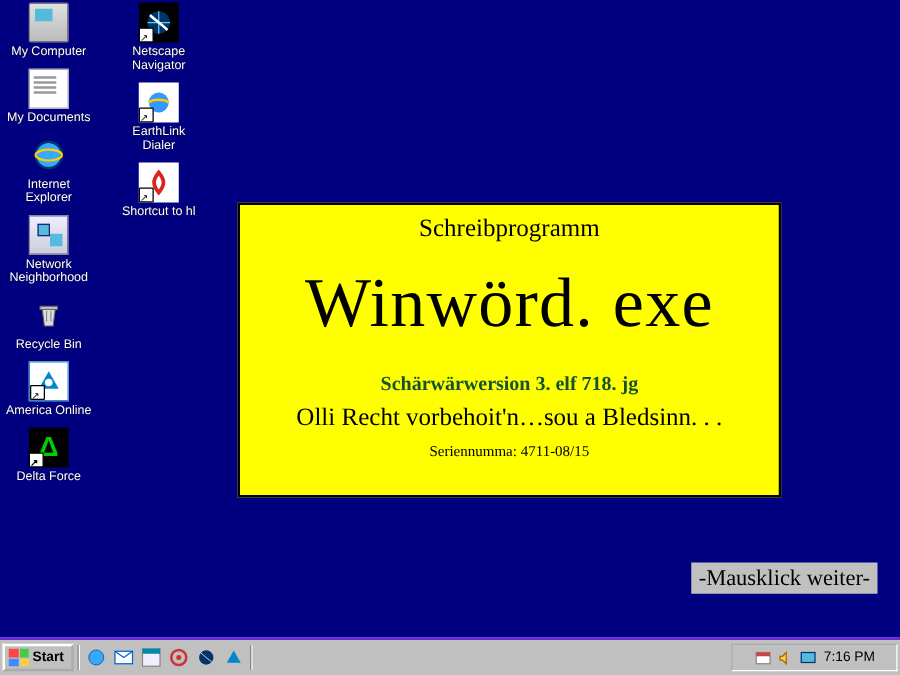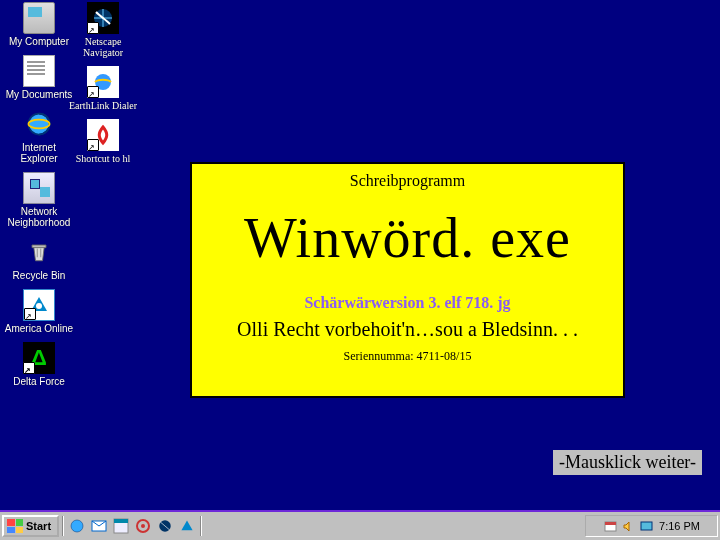--- a/index.html
+++ b/index.html
@@ -3,21 +3,21 @@
 <meta charset="utf-8">
 <style>
   * { box-sizing: border-box; margin: 0; padding: 0; }
   html, body { width: 720px; height: 540px; overflow: hidden; font-family: Tahoma, Arial, sans-serif; }
   body { background: #000080; position: relative; }
 
   
   .desktop { position: absolute; top: 0; left: 0; width: 100%; height: 510px; }
   .icon-col { position: absolute; top: 2px; display: flex; flex-direction: column; gap: 8px; }
   .col1 { left: 4px; }
-  .col2 { left: 68px; font-family: Liberation Serif, serif; }
+  .col2 { left: 92px; }
   .dicon { width: 70px; display: flex; flex-direction: column; align-items: center; cursor: pointer; }
   .dicon .glyph { width: 32px; height: 32px; display: flex; align-items: center; justify-content: center; font-size: 22px; }
   .dicon .label { color: #fff; font-size: 10px; text-align: center; line-height: 11px; margin-top: 2px; text-shadow: 0 0 1px #000; }
   .shortcut-arrow { position: relative; }
   .shortcut-arrow::after { content: ""; position: absolute; bottom: 0; left: 0; width: 10px; height: 10px; background: #fff; border: 1px solid #000; border-radius: 1px; }
   .shortcut-arrow::before { content: "↗"; position: absolute; bottom: -1px; left: 1px; font-size: 8px; color: #000; z-index: 2; }
 
   
   .pc-icon { background: linear-gradient(#e0e0e0,#bbb); border:1px solid #888; border-radius:2px; position:relative;}
   .pc-icon::after{content:"";position:absolute;top:4px;left:4px;width:14px;height:10px;background:#5bd;}
@@ -29,23 +29,23 @@
   .net-icon::after{content:"";position:absolute;top:6px;left:6px;width:8px;height:8px;background:#5bd;border:1px solid #227;box-shadow:10px 8px 0 #5bd;}
   .bin-icon{display:flex;align-items:center;justify-content:center;}
   .aol-icon{background:#fff;border:1px solid #38c;display:flex;align-items:center;justify-content:center;}
   .delta-icon{background:#000;display:flex;align-items:center;justify-content:center;color:#0c0;font-weight:bold;font-size:16px;}
   .acrobat-icon{background:#fff;display:flex;align-items:center;justify-content:center;}
   .netscape-icon{background:#000;display:flex;align-items:center;justify-content:center;}
   .earthlink-icon{background:#fff;display:flex;align-items:center;justify-content:center;}
 
   
   .splash { position: absolute; left: 190px; top: 162px; width: 435px; height: 236px; background: #ffff00; border: 2px solid #000; display: flex; flex-direction: column; align-items: center; padding: 6px 4px 2px; }
-  .splash-title { font-family: "Times New Roman", serif; font-size: 16px; color:#000; margin-top:2px;text-align:right; }
+  .splash-title { font-family: "Times New Roman", serif; font-size: 20px; color:#000; margin-top:2px;text-align:right; }
   .splash-app { font-family: "Times New Roman", serif; font-size: 56px; color:#000; margin-top:16px; letter-spacing:1px;}
-  .splash-ver { font-family: "Times New Roman", serif; font-weight:bold; font-size: 16px; color:#8b5cf6; margin-top:24px; }
+  .splash-ver { font-family: "Times New Roman", serif; font-weight:bold; font-size: 16px; color:#14532d; margin-top:24px; }
   .splash-copy { font-family: "Times New Roman", serif; font-size: 20px; color:#000; margin-top:6px;}
   .splash-serial {font-family: "Times New Roman", serif; font-size:12px; color:#000; margin-top:8px;}
 
   .continue-hint { position:absolute; right:18px; top:450px; background:#c0c0c0; color:#000; font-family:"Times New Roman",serif; font-size:18px; padding:2px 6px;}
 
   
   .taskbar { position:absolute; bottom:0; left:0; width:100%; height:30px; background:#c0c0c0; border-top:2px solid #6d28d9; display:flex; align-items:center; padding:0 2px; }
   .start-btn { height:22px; display:flex; align-items:center; gap:3px; background:#c0c0c0; border:2px outset #fff; padding:0 6px 0 3px; font-size:11px; font-weight:bold; cursor:pointer;}
   .start-btn .winflag{width:16px;height:14px;display:grid;grid-template-columns:1fr 1fr;grid-template-rows:1fr 1fr;gap:1px;}
   .winflag span:nth-child(1){background:#f44;}

